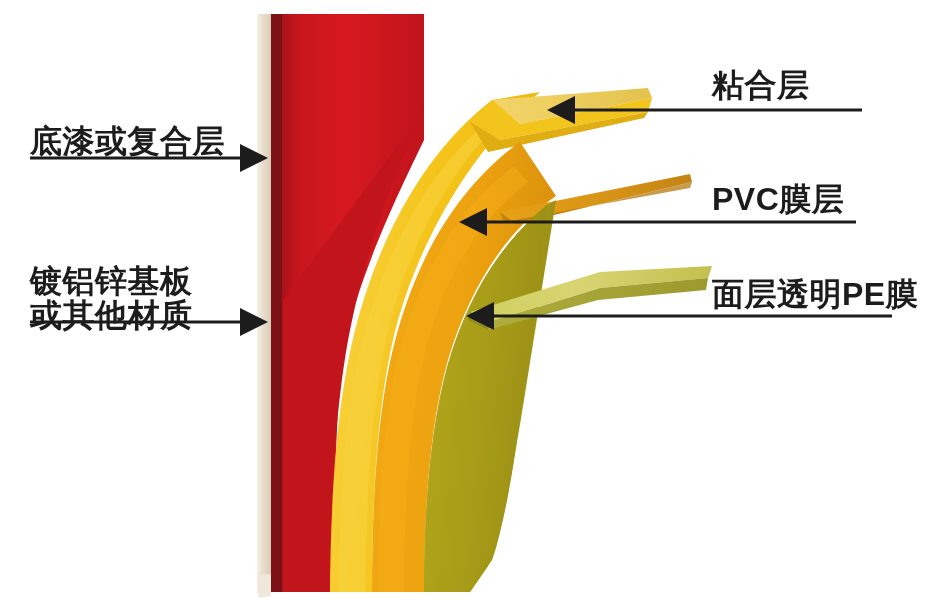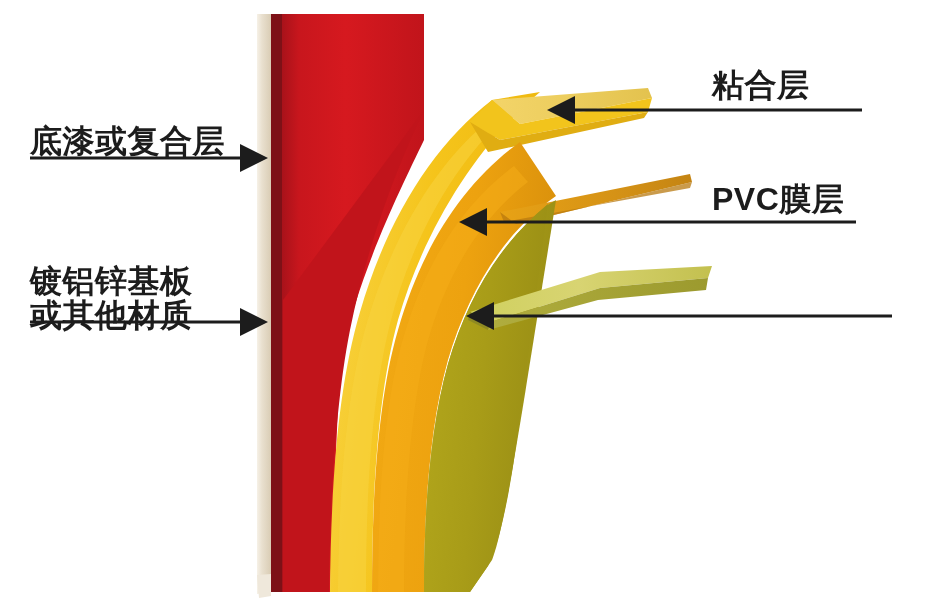--- a/index.html
+++ b/index.html
@@ -214,14 +214,15 @@
 
   <div class="label label-left" id="label-primer">底漆或复合层</div>
 
   <div class="label label-left" id="label-substrate">镀铝锌基板
 或其他材质</div>
 
   <div class="label label-right" id="label-adhesive">粘合层</div>
 
   <div class="label label-right" id="label-pvc">PVC膜层</div>
 
+  <div class="label label-right" id="label-pe">面层透明PE膜</div>
 
 </div>
 
 </body></html>

